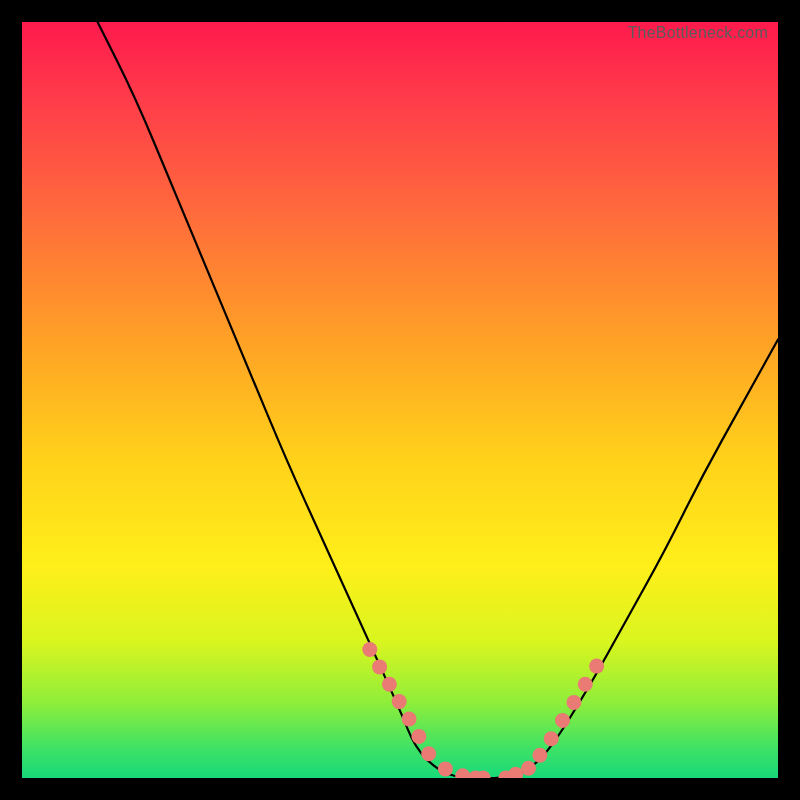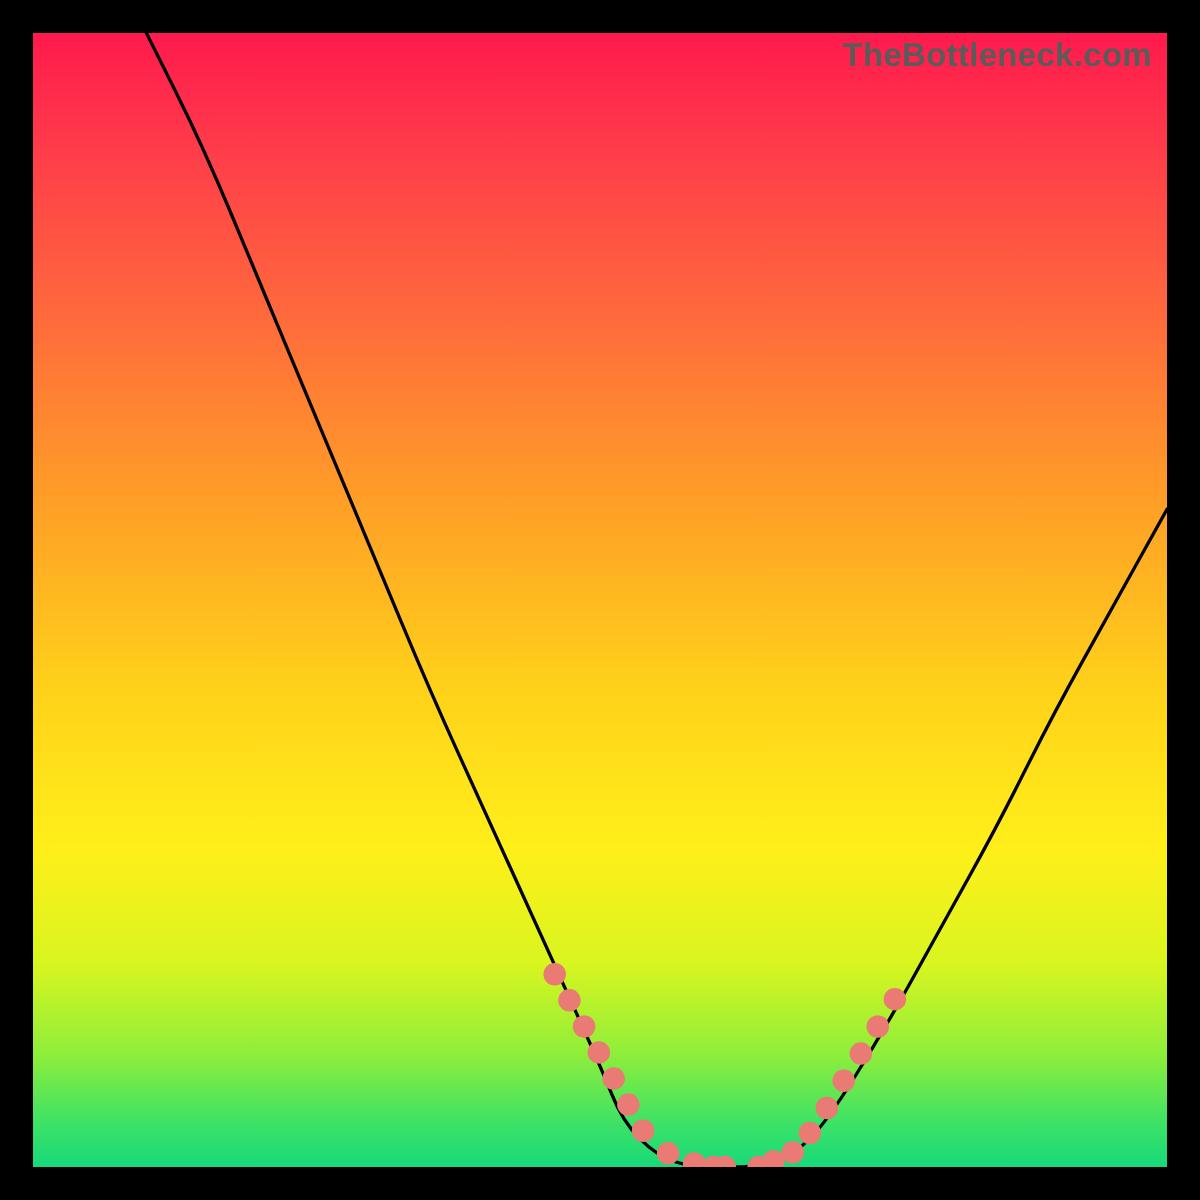--- a/index.html
+++ b/index.html
@@ -35,22 +35,22 @@
       #d9f51f 82%,
       #8fee3a 90%,
       #3fe265 96%,
       #17d97a 100%
     );
   }
   .watermark {
     position: absolute;
     top: 2px;
     right: 10px;
-    font-size: 22px;
-    font-weight: 700;
+    font-size: 16px;
+    font-weight: 400;
     color: #5b5b5b;
     letter-spacing: 0.2px;
     font-family: Arial, Helvetica, sans-serif;
   }
   svg.curve {
     position: absolute;
     left: 0;
     top: 0;
     width: 756px;
     height: 756px;

